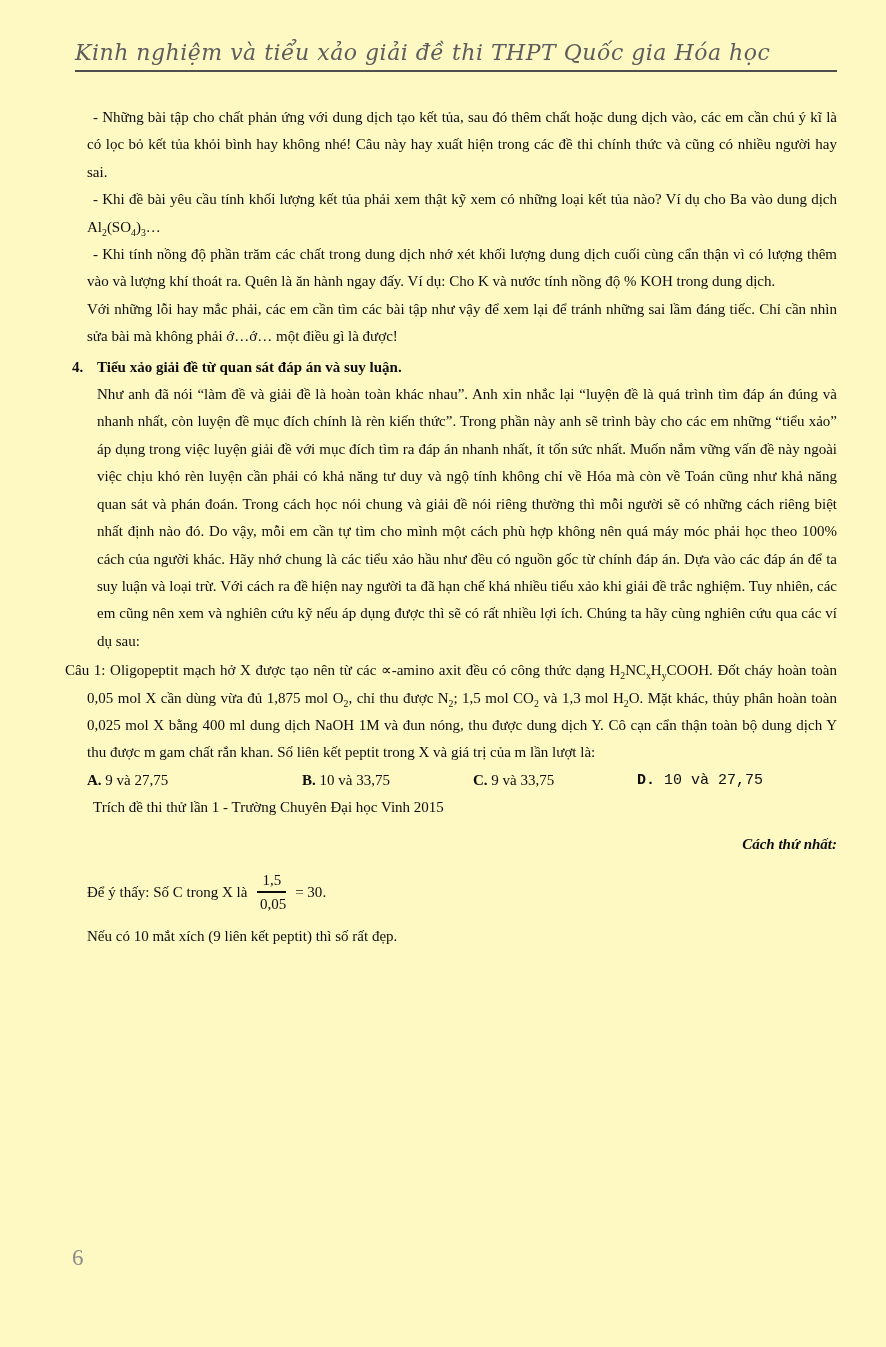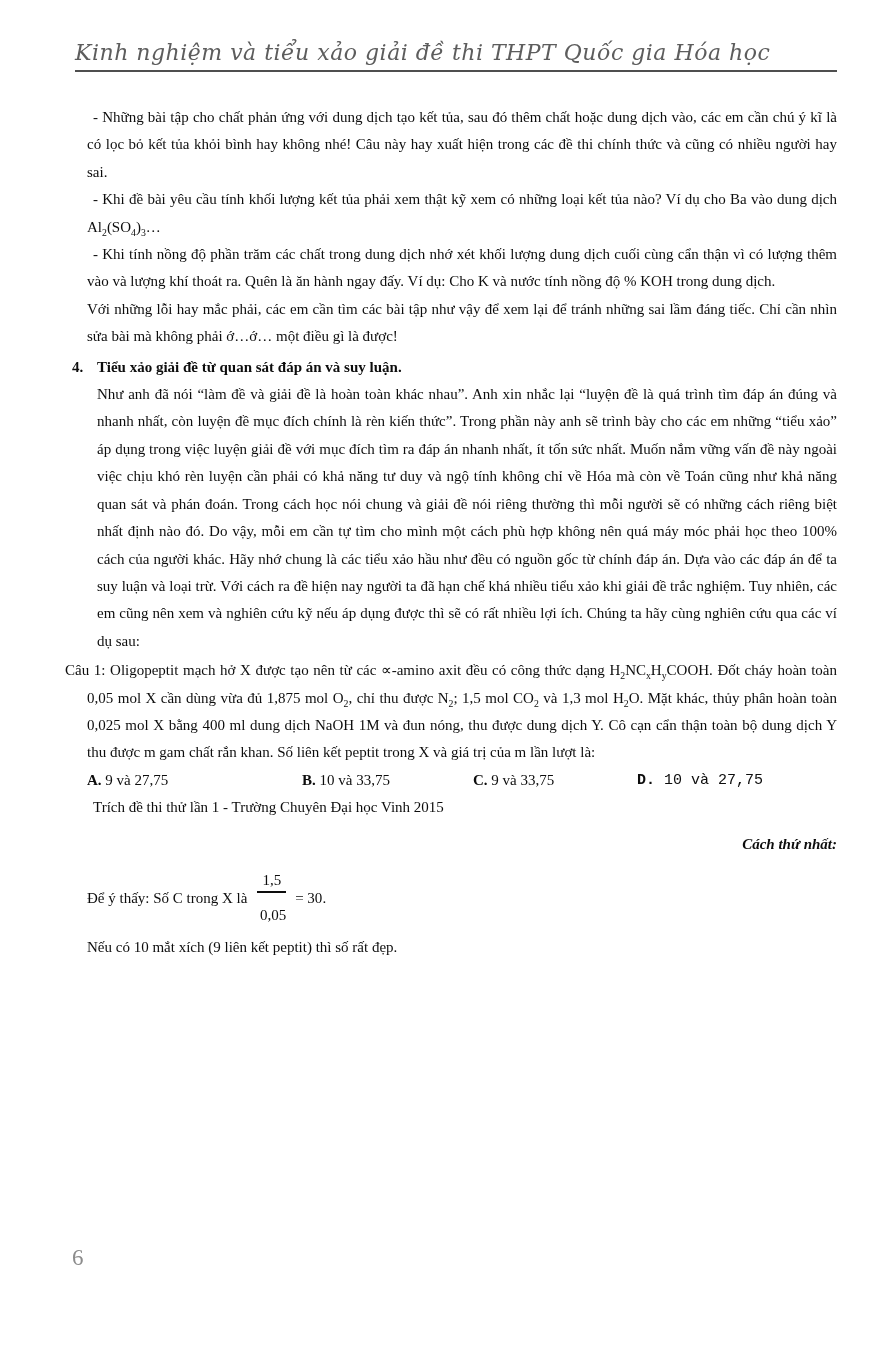--- a/index.html
+++ b/index.html
@@ -2,21 +2,21 @@
 <html lang="vi"><head>
 <meta charset="utf-8">
 <style>
   * { margin: 0; padding: 0; box-sizing: border-box; }
   html, body { background: #e8e8e8; }
   .page {
     position: relative;
     width: 886px;
     height: 1347px;
     margin: 0 auto;
-    background: #ffffff;
+    background: #fef9c3;
     font-family: "Liberation Serif", serif;
     color: #0d0d0d;
     overflow: hidden;
   }
   
   .header {
     position: absolute;
     left: 75px;
     right: 49px;
     top: 40px;
@@ -77,21 +77,21 @@
     display: flex;
     align-items: center;
   }
   .frac {
     display: inline-block;
     text-align: right;
     margin: 0 9px 0 10px;
     line-height: 1.15;
   }
   .frac .fnum { display: block; border-bottom: 2px solid #0d0d0d; padding: 0 5px 2px 5px; }
-  .frac .fden { display: block; padding-top: 14px; }
+  .frac .fden { display: block; padding-top: 3px; }
   .note { text-align: left; margin-top: 6px; }
   
   .page-number {
     position: absolute;
     left: 72px;
     top: 1245px;
     font-size: 23px;
     color: #8c8c8c;
   }
 </style>

